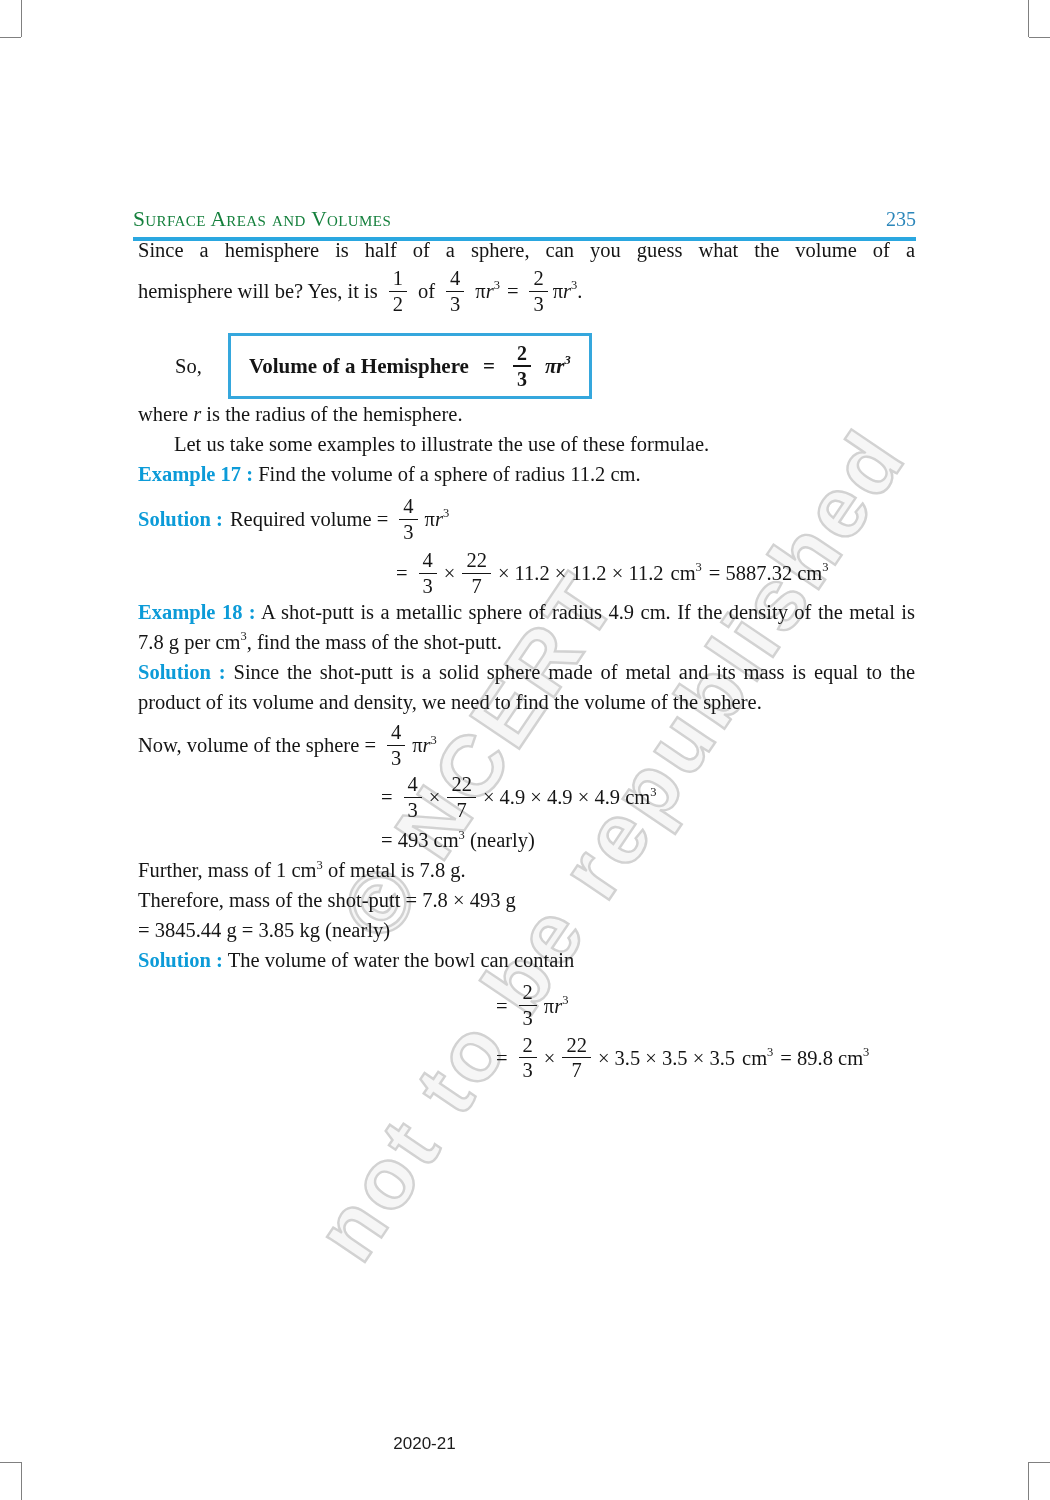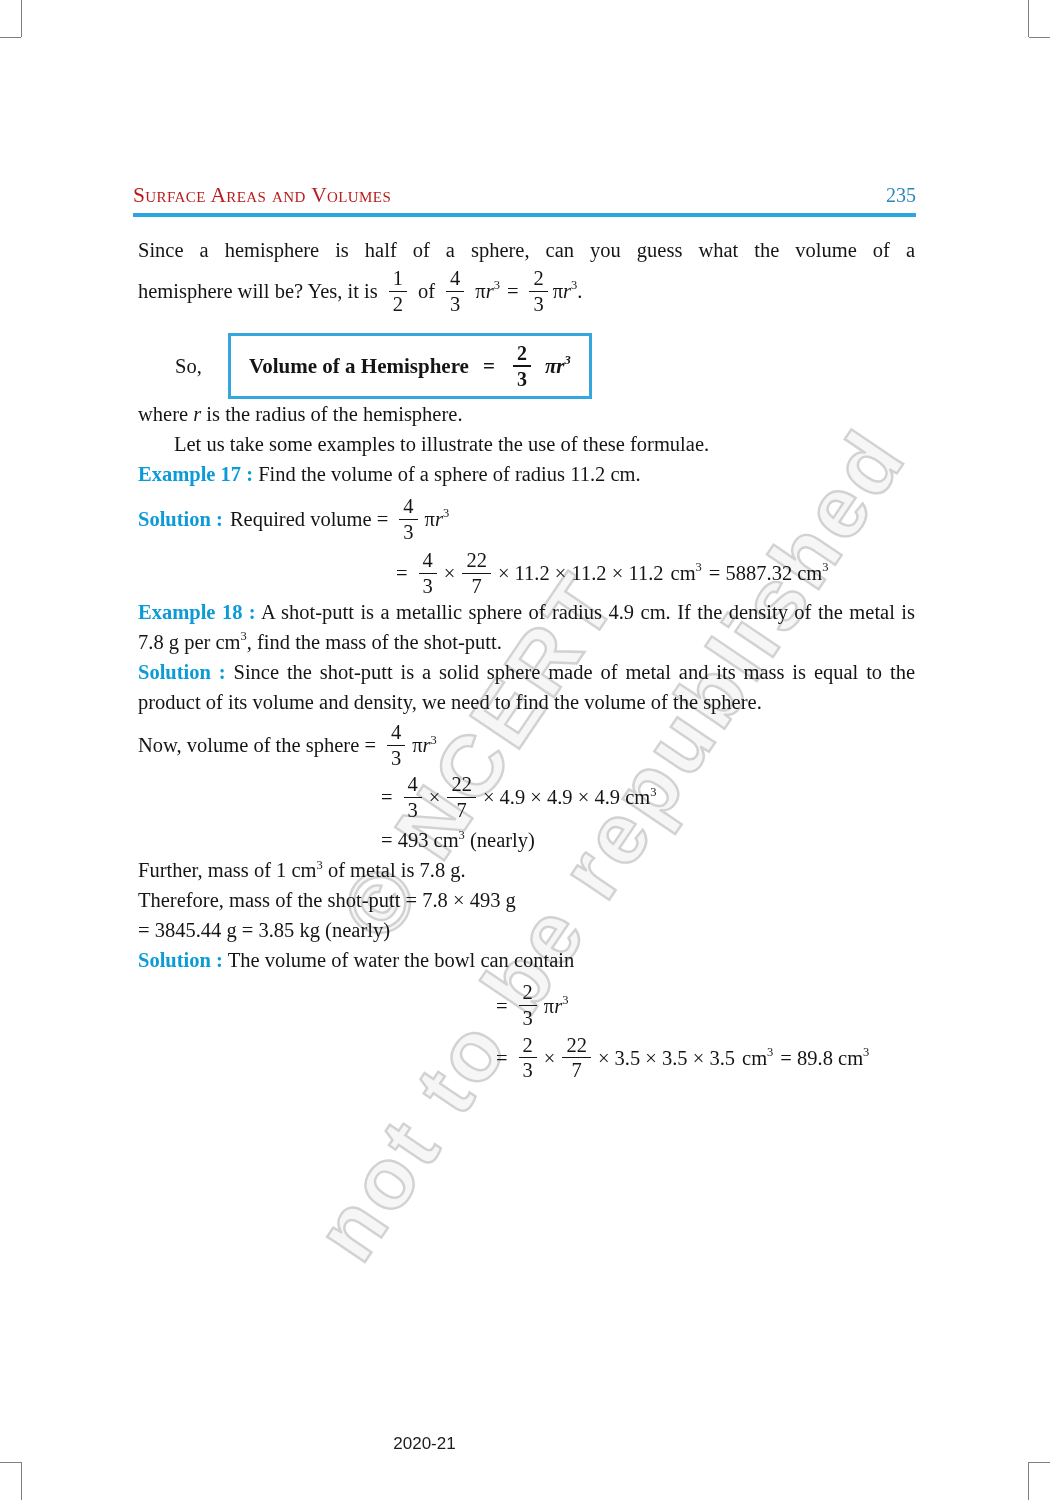--- a/index.html
+++ b/index.html
@@ -19,21 +19,21 @@
   }
   .wm-line {
     font-family:"Liberation Sans", sans-serif; font-weight:bold;
     font-size:86px; letter-spacing:5px; line-height:1.85; white-space:nowrap;
     color:#f4f4f4; -webkit-text-stroke:2.4px #c7c7c7;
   }
 
   
   .header { position:absolute; left:133px; top:183px; width:783px; z-index:2; }
   .header-row { display:flex; justify-content:space-between; align-items:baseline; }
-  .chapter-title { font-variant:small-caps; font-size:21.5px; letter-spacing:0.4px; color:#b91c1c; }
+  .chapter-title { font-variant:small-caps; font-size:21.5px; letter-spacing:0.4px; color:#15803d;margin-top:24px; }
   .page-number { font-size:20px; color:#2b86ba; }
   .header-rule { height:4px; background:#2aa7e0; margin-top:5px; }
 
   
   .content { position:absolute; left:138px; top:235px; width:777px; z-index:2;
              font-size:20.5px; line-height:30px; }
   .content p { margin:0; }
   .jp { text-align:justify; }
   .stretch { text-align:justify; text-align-last:justify; }
   .indent { text-indent:36px; }

